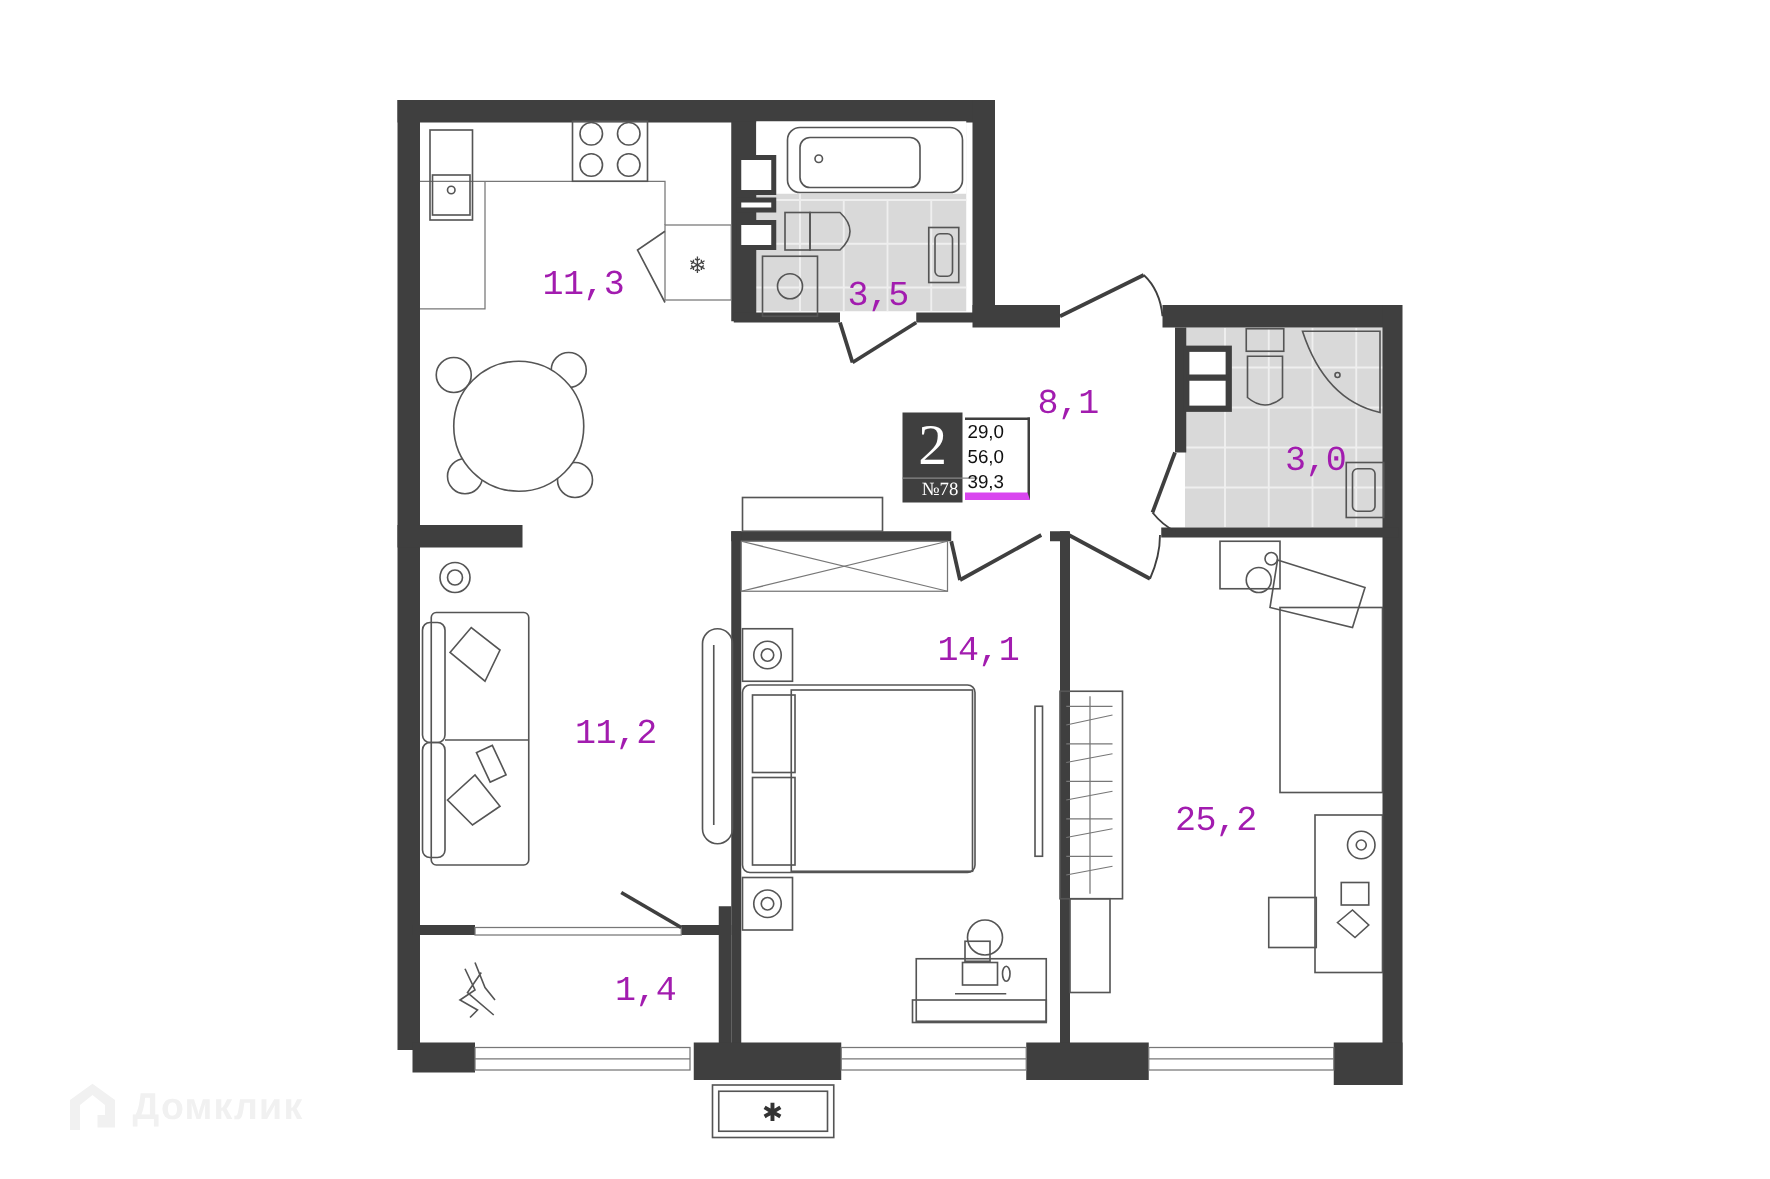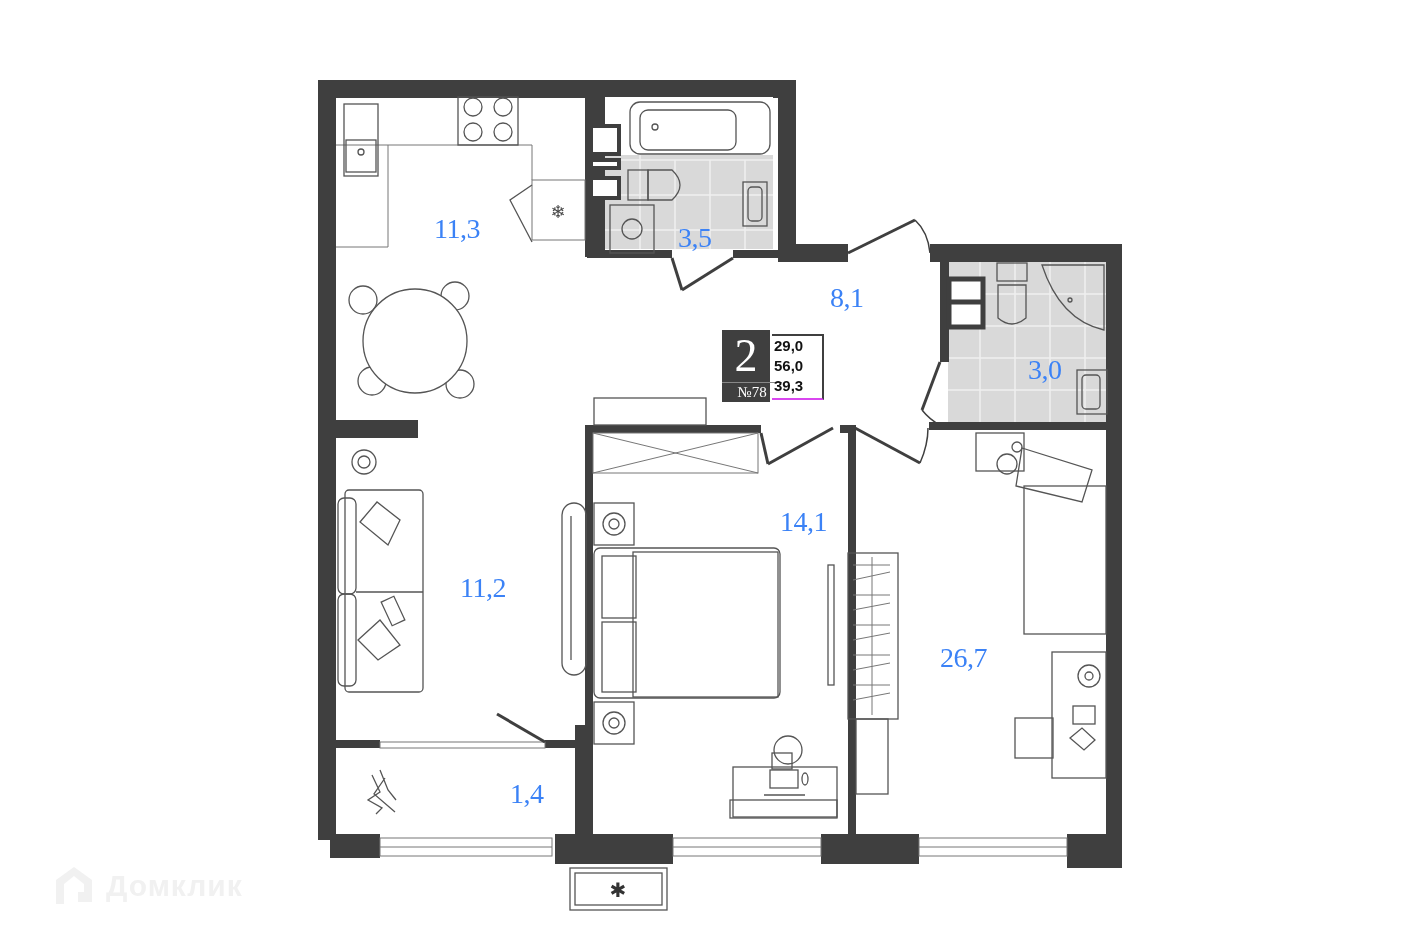--- a/index.html
+++ b/index.html
@@ -4,26 +4,26 @@
 <style>
   html, body { margin: 0; padding: 0; background: #ffffff; }
   body { width: 1416px; height: 943px; position: relative; overflow: hidden; font-family: "Liberation Sans", sans-serif; }
   #plan { position: absolute; left: 0; top: 0; width: 1416px; height: 943px; }
   .wall { fill: #3f3f3f; }
   .tile { fill: #d9d9d9; }
   .ln { fill: none; stroke: #555; stroke-width: 1.3; }
   .ln2 { fill: none; stroke: #777; stroke-width: 1; }
   .door { fill: none; stroke: #3f3f3f; stroke-width: 3; }
   .doorarc { fill: none; stroke: #3f3f3f; stroke-width: 1.5; }
-  .lbl { position: absolute; font-family: Liberation Serif, serif; font-size: 28px; color: #3b82f6; line-height: 1; letter-spacing: -0.5px; }
+  .lbl { position: absolute; font-family: Liberation Mono, monospace; font-size: 28px; color: #a21caf; line-height: 1; letter-spacing: -0.5px; }
   .badge { position: absolute; left: 722px; top: 330px; width: 104px; height: 72px; }
   .badge-dark { position: absolute; left: 0; top: 0; width: 48px; height: 72px; background: #3f3f3f; color: #fff; }
   .badge-rooms { position: absolute; left: 0; top: 2px; width: 48px; text-align: center; font-family: "Liberation Serif", serif; font-size: 46px; line-height: 48px; }
   .badge-num { position: absolute; left: 0; top: 52px; width: 60px; text-align: center; font-family: "Liberation Serif", serif; font-size: 15px; line-height: 18px; border-top: 1px solid #888; }
-  .badge-areas { position: absolute; left: 50px; top: 4px; width: 52px; height: 66px; border-right: 2px solid #3f3f3f; border-top: 2px solid #3f3f3f; border-bottom: 2px solid #d946ef; box-sizing: border-box; font-weight: bold; }
+  .badge-areas { position: absolute; left: 50px; top: 4px; width: 52px; height: 66px; border-right: 2px solid #3f3f3f; border-top: 2px solid #3f3f3f; border-bottom: 6px solid #d946ef; box-sizing: border-box; }
   .badge-area { display: block; font-size: 15px; line-height: 20px; color: #111; padding-left: 2px; }
   .watermark { position: absolute; left: 52px; top: 862px; display: flex; align-items: center; gap: 10px; color: #f1f1f1; }
   .watermark-text { font-size: 30px; font-weight: bold; letter-spacing: 1px; color: #f1f1f1; }
 </style>
 </head>
 <body>
 
 <svg id="plan" viewBox="0 0 1416 943" xmlns="http://www.w3.org/2000/svg">
 
   <g>
@@ -237,26 +237,26 @@
     <circle class="ln" cx="1089" cy="676" r="11"></circle>
       <circle class="ln" cx="1089" cy="676" r="4"></circle>
     <rect class="ln" x="1015" y="718" width="38" height="40"></rect>
     <rect class="ln" x="1073" y="706" width="22" height="18"></rect>
     <path class="ln" d="M1070 738 L1082 728 L1095 740 L1084 750 Z"></path>
   </g>
 </svg>
 
 <div class="lbl" style="left:434px; top:215px;">11,3</div>
 <div class="lbl" style="left:678px; top:224px;">3,5</div>
-<div class="lbl" style="left:830px; top:284px;">8,1</div>
+<div class="lbl" style="left:830px; top:310px;">8,1</div>
 <div class="lbl" style="left:1028px; top:356px;">3,0</div>
 <div class="lbl" style="left:460px; top:574px;">11,2</div>
-<div class="lbl" style="left:750px; top:508px;margin-left:30px;">14,1</div>
-<div class="lbl" style="left:940px; top:644px;">26,7</div>
-<div class="lbl" style="left:510px; top:780px;">1,4</div>
+<div class="lbl" style="left:750px; top:508px;">14,1</div>
+<div class="lbl" style="left:940px; top:644px;">25,2</div>
+<div class="lbl" style="left:492px; top:780px;">1,4</div>
 
 <div class="badge">
   <div class="badge-dark">
     <div class="badge-rooms">2</div>
     <div class="badge-num">№78</div>
   </div>
   <div class="badge-areas">
     <span class="badge-area">29,0</span>
     <span class="badge-area">56,0</span>
     <span class="badge-area">39,3</span>

